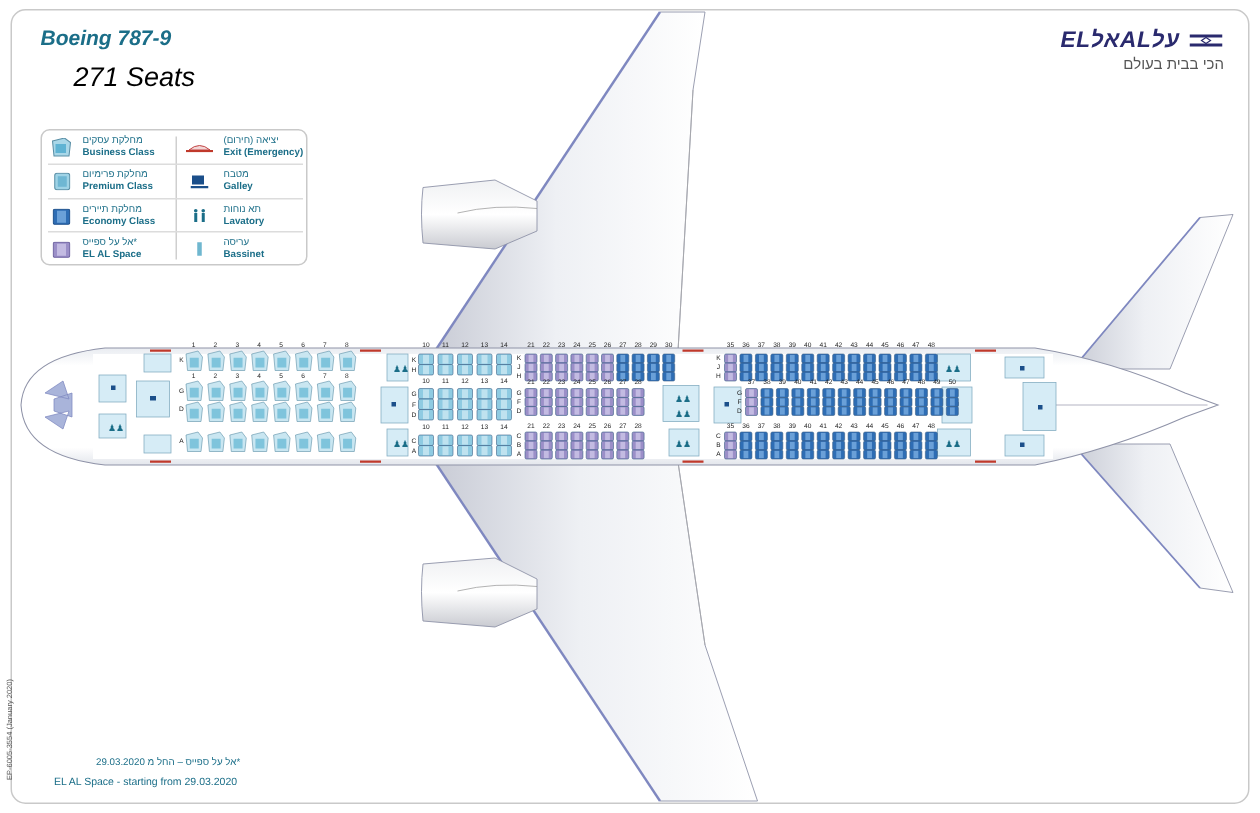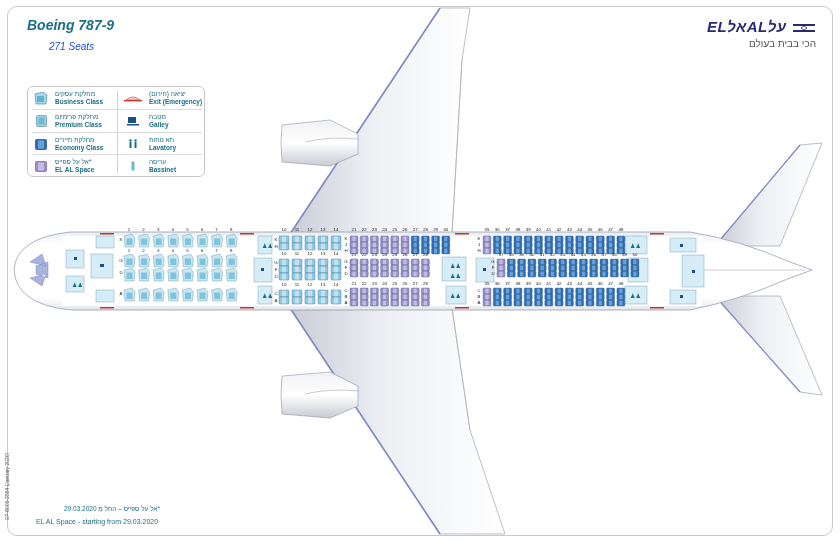--- a/index.html
+++ b/index.html
@@ -1,20 +1,20 @@
 <!DOCTYPE html>
 <html><head>
 <meta charset="utf-8">
 <style>
   * { box-sizing: border-box; margin: 0; padding: 0; }
   html, body { width: 840px; height: 542px; background: #ffffff; overflow: hidden; }
   body { font-family: "Liberation Sans", sans-serif; position: relative; }
   .frame { position: absolute; left: 7px; top: 6px; width: 826px; height: 530px; border: 1px solid #c9c9c9; border-radius: 10px; background: #fff; }
   .title { position: absolute; left: 27px; top: 17px; color: #1b6e88; font-size: 14px; font-weight: bold; font-style: italic; }
-  .subtitle { position: absolute; left: 49px; top: 41px; color: #1d4ed8; font-size: 10px; font-style: italic; }
+  .subtitle { position: absolute; left: 49px; top: 41px; color: #000000; font-size: 18px; font-style: italic; }
   .logo { position: absolute; left: 706px; top: 18px; width: 110px; text-align: center; }
   .logo-mark { color: #2a2a6e; font-size: 15px; font-weight: bold; letter-spacing: 0.5px; font-style: italic; }
   .logo-flag { display: inline-block; width: 22px; height: 10px; vertical-align: middle; margin-left: 2px; }
   .logo-tag { color: #555; font-size: 10px; margin-top: 2px; text-align: right; }
   .legend { position: absolute; left: 27px; top: 86px; width: 178px; height: 91px; border: 1px solid #c9c9c9; border-radius: 6px; background: #fff; }
   .legend-item { position: absolute; width: 88px; height: 22px; display: flex; align-items: center; }
   .legend-item .sw { width: 14px; height: 12px; margin-left: 6px; margin-right: 7px; flex-shrink: 0; display:flex; align-items:center; justify-content:center; }
   .legend-item .txt { line-height: 8px; }
   .legend-item .he { font-size: 6.5px; color: #1b6e88; direction: rtl; text-align: left; }
   .legend-item .en { font-size: 6.5px; color: #1b6e88; font-weight: bold; }

